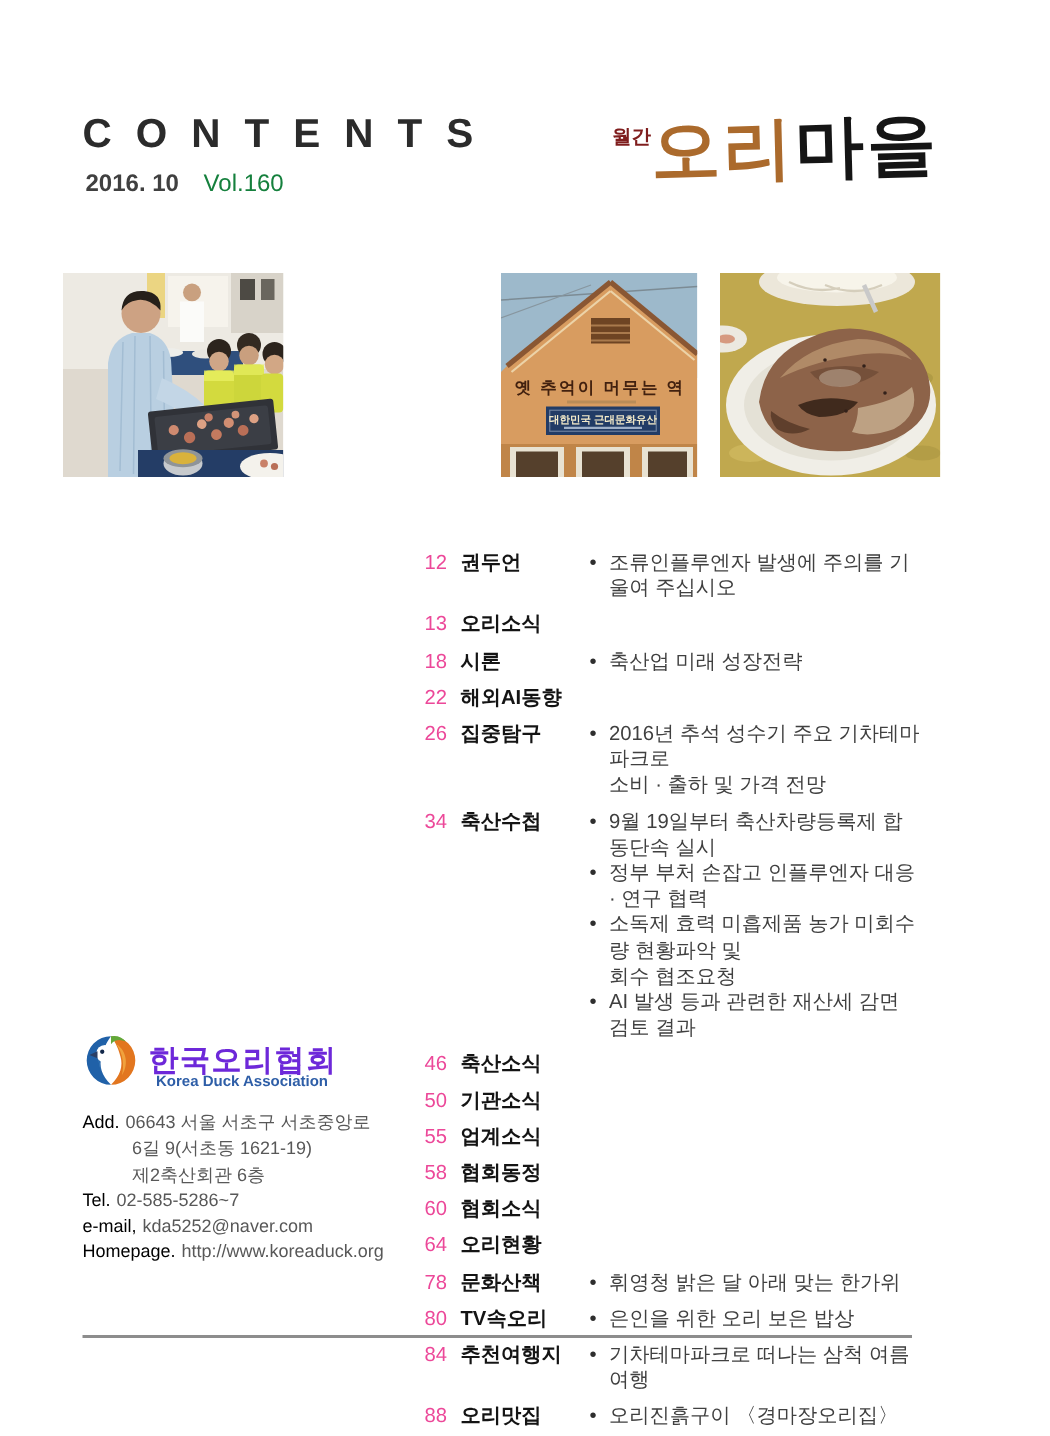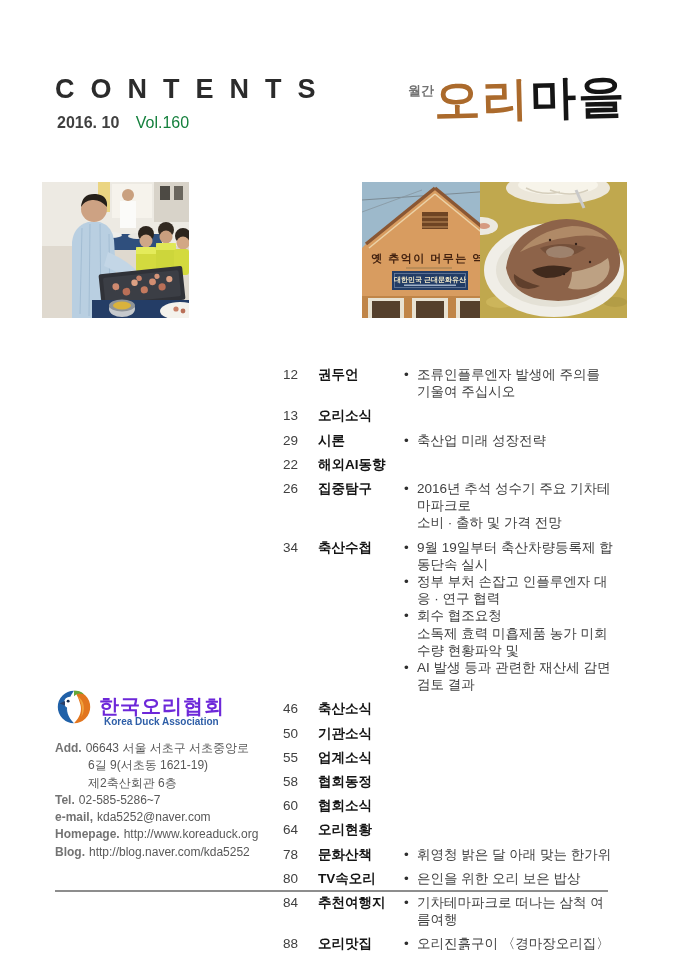--- a/index.html
+++ b/index.html
@@ -9,48 +9,48 @@
   }
   
   .contents-title{
     position:absolute;left:55px;top:74px;
     font-size:27px;font-weight:bold;letter-spacing:16px;color:#2b2b2b;white-space:nowrap;
   }
   .issue-line{position:absolute;left:57px;top:114px;font-size:16px;color:#3a3a3a;white-space:nowrap;}
   .issue-line .issue{font-weight:bold;color:#404040;}
   .issue-line .vol{margin-left:12px;font-weight:normal;color:#15803d;}
   .masthead{position:absolute;left:405px;top:58px;width:250px;height:100px;}
-  .masthead .label{position:absolute;left:3px;top:24px;font-size:13px;font-weight:bold;color:#737373;}
+  .masthead .label{position:absolute;left:3px;top:24px;font-size:13px;font-weight:bold;color:#7f1d1d;}
   .masthead .cal{
     position:absolute;left:29px;top:10px;font-family:"DejaVu Serif","Liberation Serif",serif;
     font-size:46px;font-weight:bold;letter-spacing:2px;transform:rotate(-1.5deg);white-space:nowrap;
   }
   .cal .brown{color:#ab6a2c;}
   .cal .black{color:#151515;}
   
   .photo{position:absolute;top:182px;height:136px;overflow:hidden;}
   .photo svg{display:block;width:100%;height:100%;}
   #photo1{left:42px;width:147px;}
-  #photo2{left:334px;width:131px;margin-left:28px;}
+  #photo2{left:334px;width:131px;}
   #photo3{left:480px;width:147px;}
   
   .toc{position:absolute;left:270px;top:366px;width:345px;font-size:13.5px;line-height:17.2px;}
   .toc-entry{display:flex;margin-bottom:7px;}
-  .toc-num{width:28px;text-align:right;margin-right:20px;color:#404040;flex:none;}
+  .toc-num{width:28px;text-align:right;margin-right:9px;color:#ec4899;flex:none;}
   .toc-title{width:86px;font-weight:bold;color:#141414;flex:none;}
   .toc-items{flex:1;color:#404040;}
   .toc-item{position:relative;padding-left:13px;}
   .toc-item .bullet{position:absolute;left:0;top:0;color:#2e2e2e;}
   
   .assoc-logo{position:absolute;left:56px;top:689px;width:36px;height:36px;}
   .assoc-name{position:absolute;left:99px;top:693px;font-size:20px;font-weight:bold;
     color:#6d28d9;letter-spacing:1px;white-space:nowrap;}
   .assoc-name-en{position:absolute;left:104px;top:716px;font-size:10px;font-weight:bold;color:#2e5ea7;white-space:nowrap;}
   .contacts{position:absolute;left:55px;top:740px;width:235px;font-size:12px;line-height:17.3px;color:#585858;}
-  .contact-label{font-weight:bold;color:#737373;margin-right:4px;}
+  .contact-label{font-weight:normal;color:#000000;margin-right:4px;}
   .contact-cont{padding-left:33px;}
   
   .bottom-rule{position:absolute;left:55px;top:890px;width:553px;height:1.5px;background:#8d8d8d;}
 </style>
 </head>
 <body>
 
 <div class="page">
 
   <div class="contents-title">CONTENTS</div>
@@ -193,21 +193,21 @@
             <div class="toc-line">조류인플루엔자 발생에 주의를 기울여 주십시오</div>
           </div>
         </div>
       </div>
       <div class="toc-entry">
         <div class="toc-num">13</div>
         <div class="toc-title">오리소식</div>
         <div class="toc-items"></div>
       </div>
       <div class="toc-entry">
-        <div class="toc-num">29</div>
+        <div class="toc-num">18</div>
         <div class="toc-title">시론</div>
         <div class="toc-items">
           <div class="toc-item">
             <span class="bullet">•</span>
             <div class="toc-line">축산업 미래 성장전략</div>
           </div>
         </div>
       </div>
       <div class="toc-entry">
         <div class="toc-num">22</div>
@@ -232,22 +232,22 @@
           <div class="toc-item">
             <span class="bullet">•</span>
             <div class="toc-line">9월 19일부터 축산차량등록제 합동단속 실시</div>
           </div>
           <div class="toc-item">
             <span class="bullet">•</span>
             <div class="toc-line">정부 부처 손잡고 인플루엔자 대응 · 연구 협력</div>
           </div>
           <div class="toc-item">
             <span class="bullet">•</span>
+            <div class="toc-line">소독제 효력 미흡제품 농가 미회수량 현황파악 및</div>
             <div class="toc-line">회수 협조요청</div>
-            <div class="toc-line">소독제 효력 미흡제품 농가 미회수량 현황파악 및</div>
           </div>
           <div class="toc-item">
             <span class="bullet">•</span>
             <div class="toc-line">AI 발생 등과 관련한 재산세 감면 검토 결과</div>
           </div>
         </div>
       </div>
       <div class="toc-entry">
         <div class="toc-num">46</div>
         <div class="toc-title">축산소식</div>
@@ -333,17 +333,16 @@
   </svg>
   <div class="assoc-name">한국오리협회</div>
   <div class="assoc-name-en">Korea Duck Association</div>
   <div class="contacts">
       <div class="contact-line"><span class="contact-label">Add.</span><span class="contact-value">06643 서울 서초구 서초중앙로</span></div>
       <div class="contact-line contact-cont">6길 9(서초동 1621-19)</div>
       <div class="contact-line contact-cont">제2축산회관 6층</div>
       <div class="contact-line"><span class="contact-label">Tel.</span><span class="contact-value">02-585-5286~7</span></div>
       <div class="contact-line"><span class="contact-label">e-mail,</span><span class="contact-value">kda5252@naver.com</span></div>
       <div class="contact-line"><span class="contact-label">Homepage.</span><span class="contact-value">http://www.koreaduck.org</span></div>
-      <div class="contact-line"><span class="contact-label">Blog.</span><span class="contact-value">http://blog.naver.com/kda5252</span></div>
     </div>
 
   <div class="bottom-rule"></div>
 </div>
 
 </body></html>

